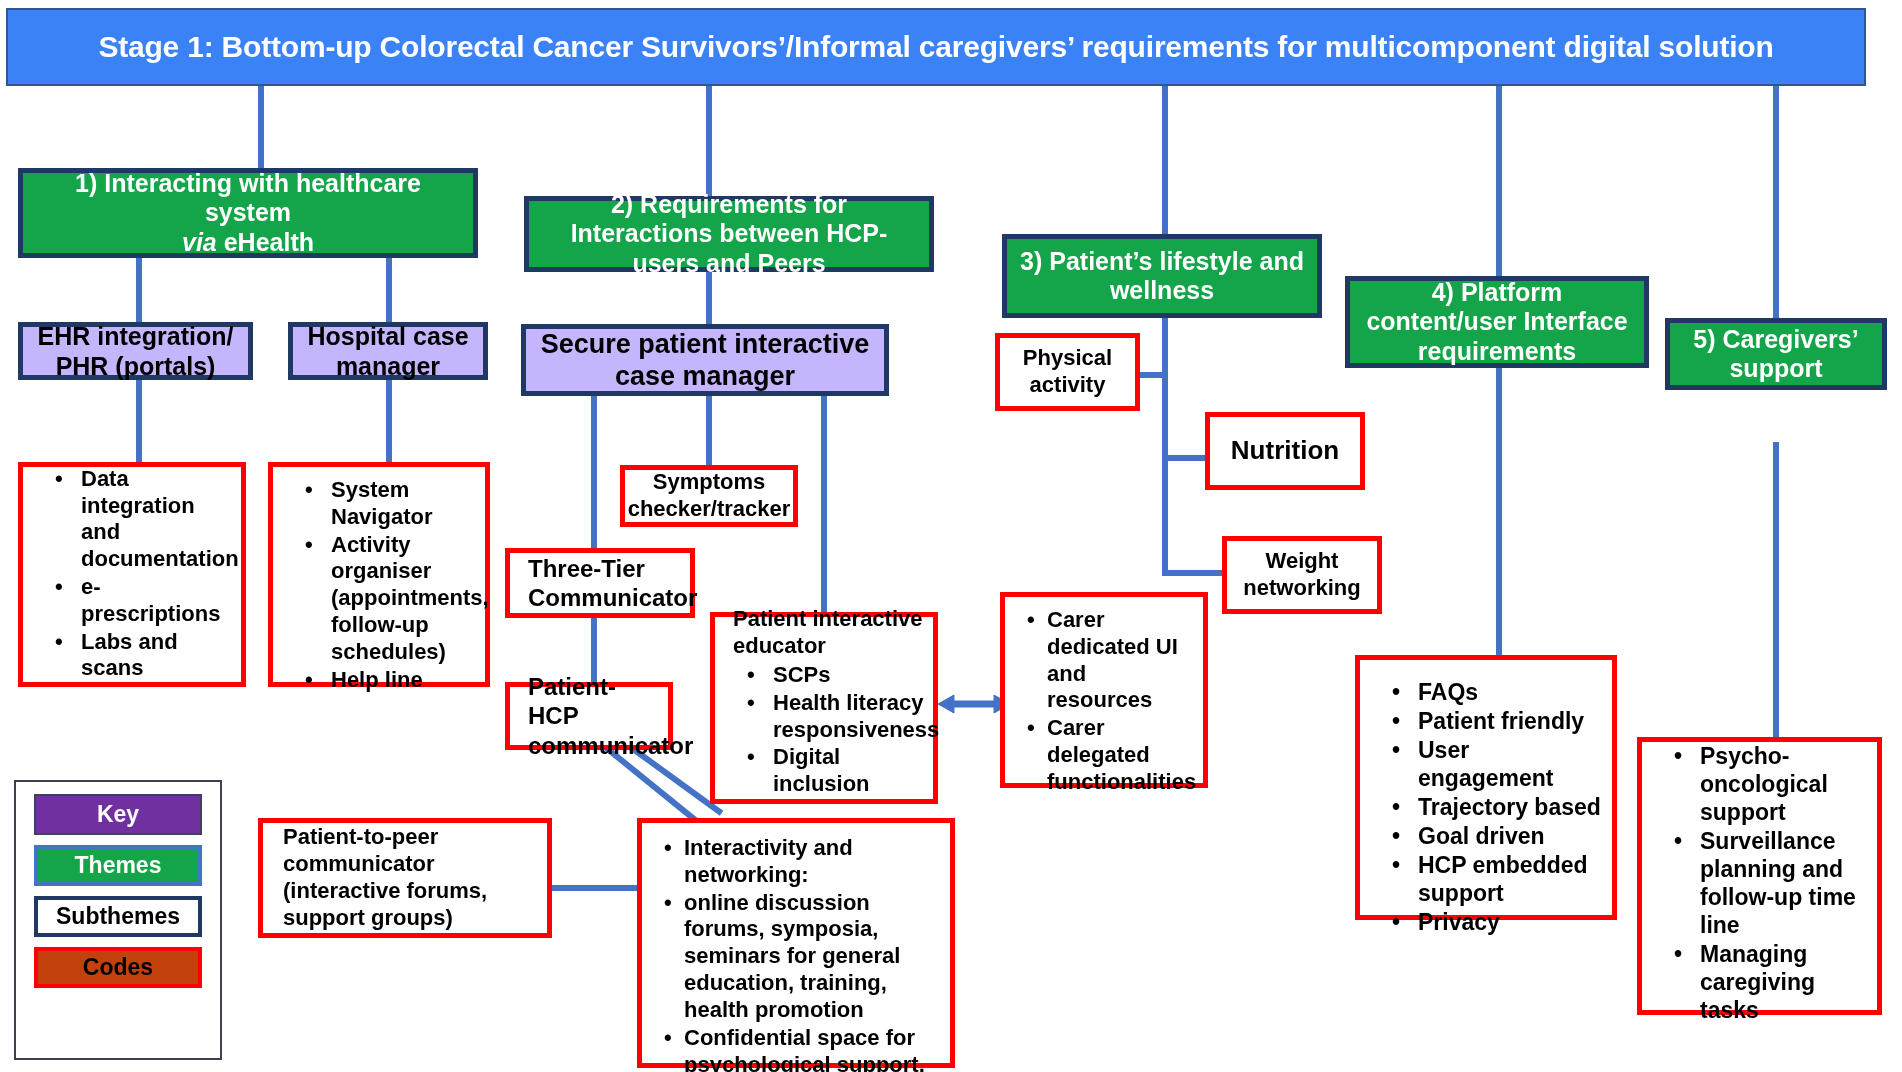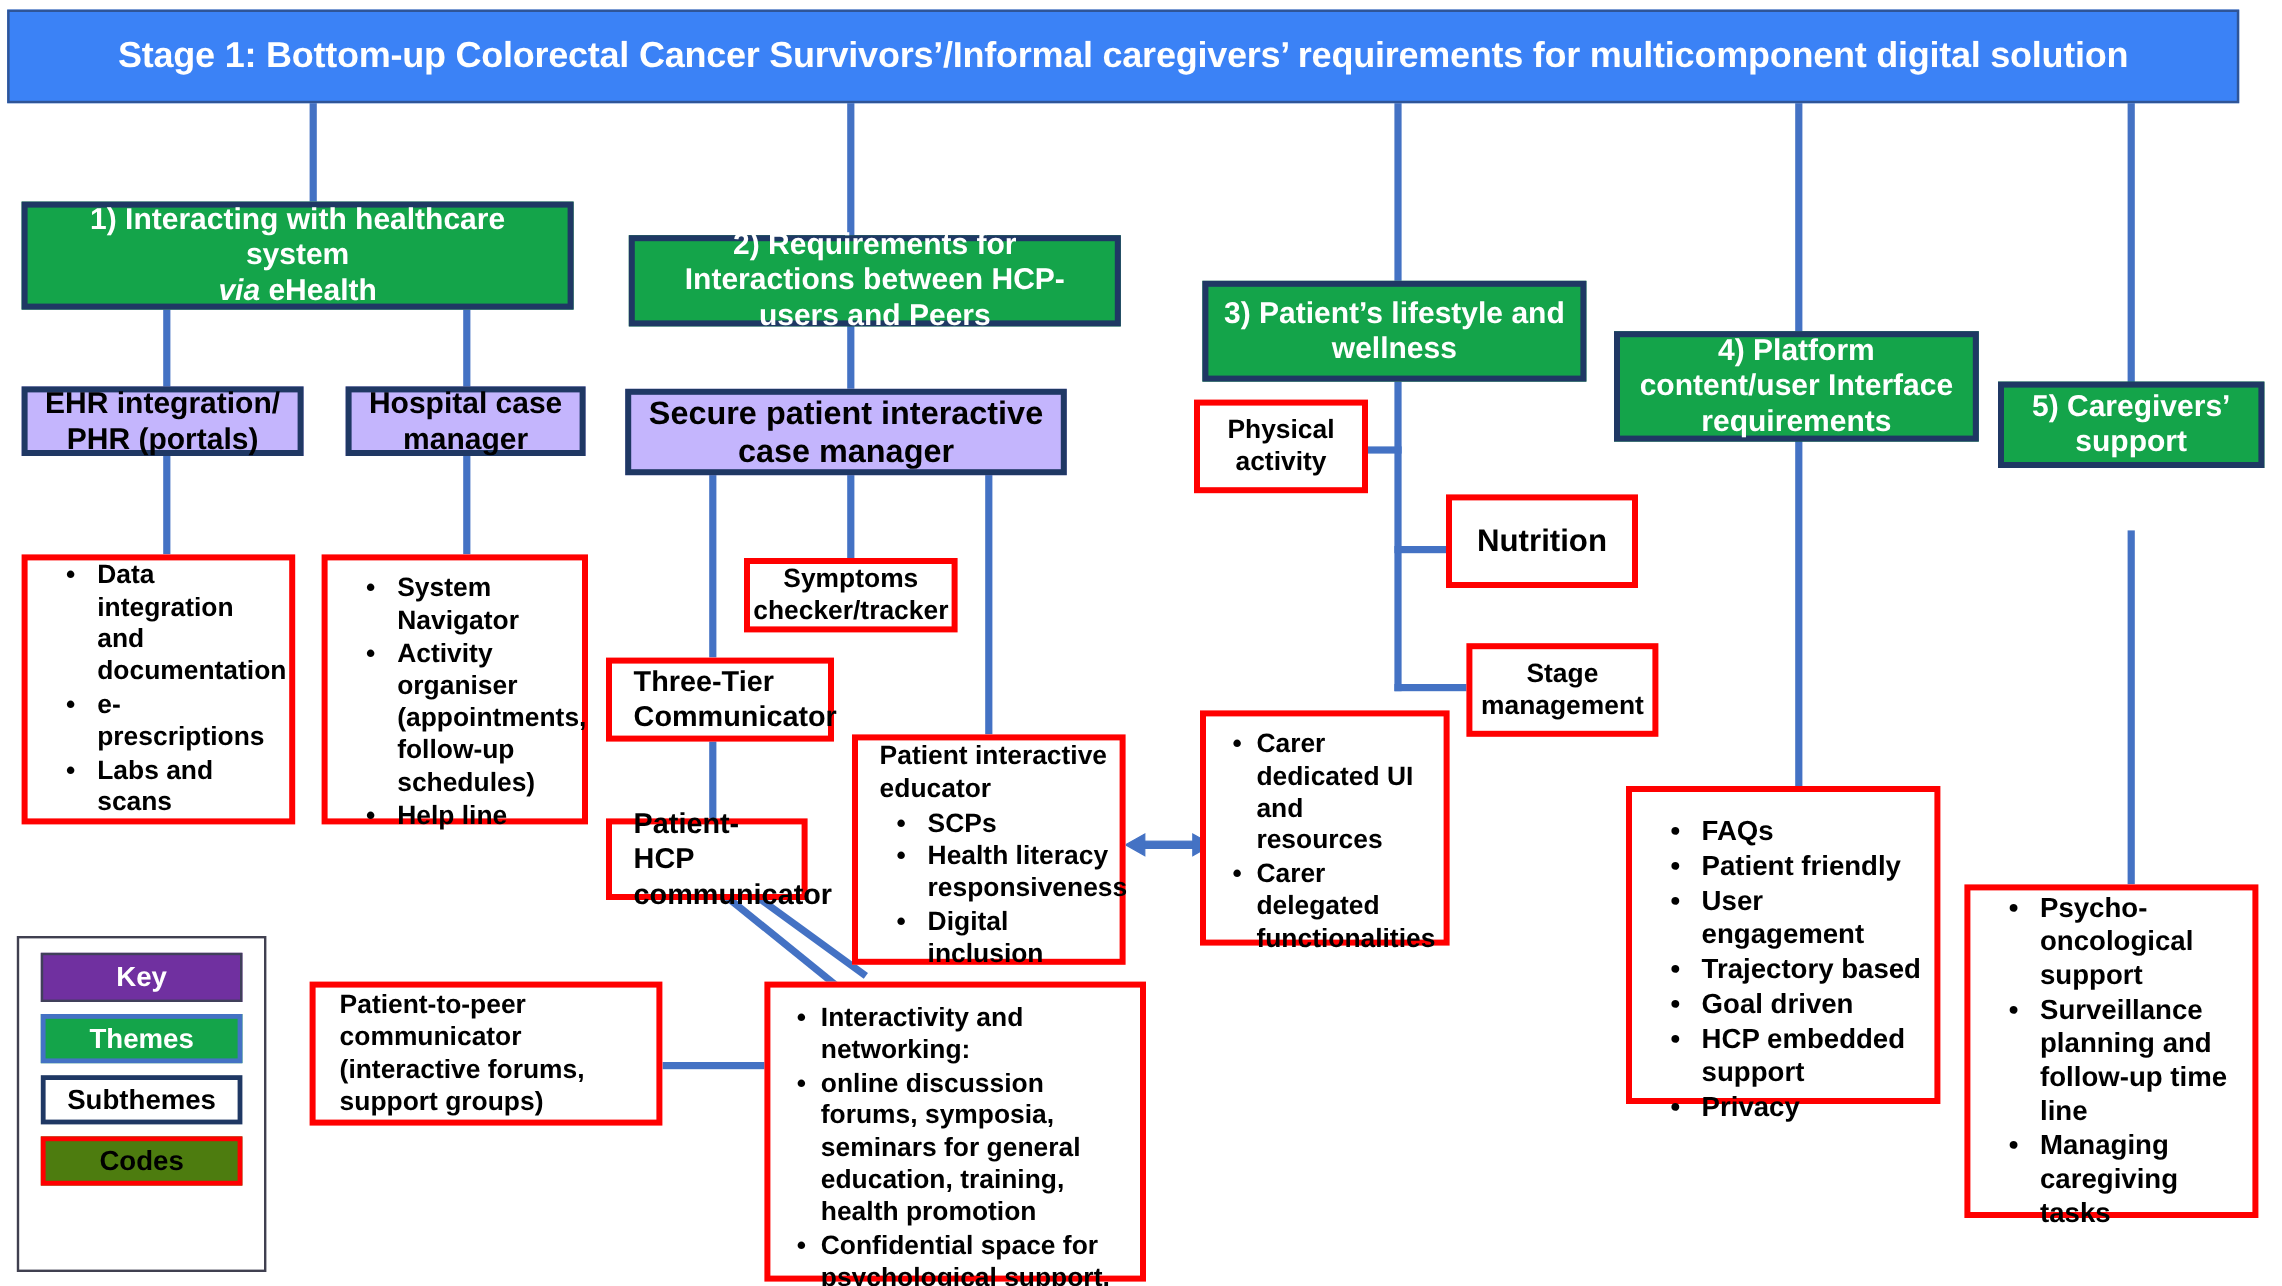--- a/index.html
+++ b/index.html
@@ -144,21 +144,21 @@
     background: #14a44a;
     border: 4px solid #4472c4;
     color: #ffffff;
   }
   .key-sub {
     background: #ffffff;
     border: 4px solid #1f3864;
     color: #000000;
   }
   .key-codes {
-    background: #4d7c0f;
+    background: #c2410c;
     border: 4px solid #ff0000;
     color: #000000;
   }
   .italic { font-style: italic; }
 </style>
 </head>
 <body>
 
 <div id="canvas">
 
@@ -257,21 +257,21 @@
   </div>
 
   <div class="box code left" style="left:505px; top:548px; width:190px; height:70px; padding-left:18px; font-size:24px;">
     <span>Three-Tier Communicator</span>
   </div>
 
   <div class="box code left" style="left:505px; top:682px; width:168px; height:68px; padding-left:18px; font-size:24px;">
     <span>Patient-HCP communicator</span>
   </div>
 
-  <div class="box code left" style="left:710px; top:612px; width:228px; height:192px; justify-content:flex-start; padding-top:0;">
+  <div class="box code left" style="left:710px; top:612px; width:228px; height:192px; justify-content:flex-end; padding-top:25px;">
     <div class="lead">Patient interactive educator</div>
     <ul>
       <li>SCPs</li>
       <li>Health literacy responsiveness</li>
       <li>Digital inclusion</li>
     </ul>
   </div>
 
   <div class="box code left" style="left:1000px; top:592px; width:208px; height:196px; justify-content:flex-start; padding-top:10px;">
     <ul class="tight">
@@ -294,21 +294,21 @@
 
   <div class="box code center" style="left:995px; top:333px; width:145px; height:78px; padding:0 6px;">
     <span>Physical activity</span>
   </div>
 
   <div class="box code center" style="left:1205px; top:412px; width:160px; height:78px; padding:0 6px; font-size:26px;">
     <span>Nutrition</span>
   </div>
 
   <div class="box code center" style="left:1222px; top:536px; width:160px; height:78px; padding:0 6px;">
-    <span>Stage management</span>
+    <span>Weight networking</span>
   </div>
 
   <div class="box code left" style="left:1355px; top:655px; width:262px; height:265px; justify-content:flex-start; padding-top:18px; font-size:23px;">
     <ul>
       <li>FAQs</li>
       <li>Patient friendly</li>
       <li>User engagement</li>
       <li>Trajectory based</li>
       <li>Goal driven</li>
       <li>HCP embedded support</li>

